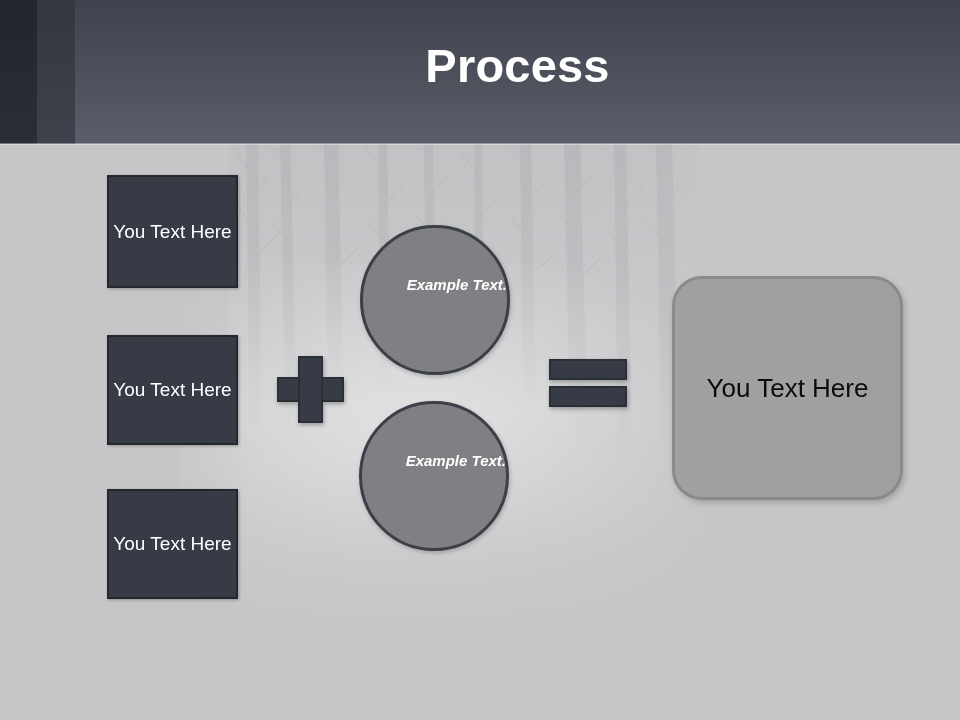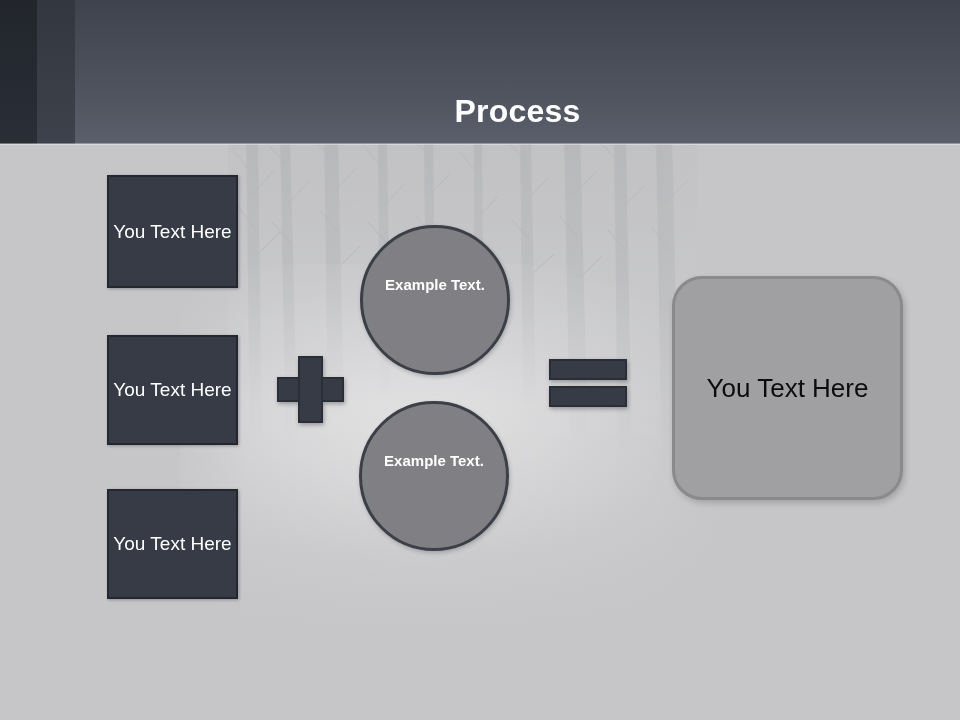--- a/index.html
+++ b/index.html
@@ -101,24 +101,24 @@
     width: 960px; height: 2px;
     background: rgba(255,255,255,0.35);
   }
   #title {
     position: absolute;
     left: 75px;
     top: 0;
     width: 885px;
     height: 144px;
     display: flex;
-    align-items: flex-end;
+    align-items: center;
     justify-content: center;
     color: #ffffff;
-    font-size: 32px;
+    font-size: 47px;
     letter-spacing: 0.2px;
     white-space: nowrap;
     padding-bottom: 14px;
     box-sizing: border-box;
   }
   #title .t-strong { font-weight: 700; }
   #title .t-rest   { font-weight: 400; }
 
   
   .txtbox {
@@ -163,24 +163,25 @@
   .circle {
     position: absolute;
     width: 150px;
     height: 150px;
     border-radius: 50%;
     background: #808084;
     border: 3px solid #3b3f48;
     box-sizing: border-box;
     display: flex;
     flex-direction: column;
-    align-items: center;
+    align-items: flex-end;
     text-align: center;
     color: #ffffff;
     font-weight: 700;
+    font-style: italic;
     font-size: 15px;
     line-height: 1.5;
     box-shadow: 1px 2px 4px rgba(0,0,0,0.22);
   }
   #circle-1 { left: 360px; top: 225px; padding-top: 46px; }
   #circle-2 { left: 359px; top: 401px; padding-top: 46px; }
 
   
   #equals {
     position: absolute;

